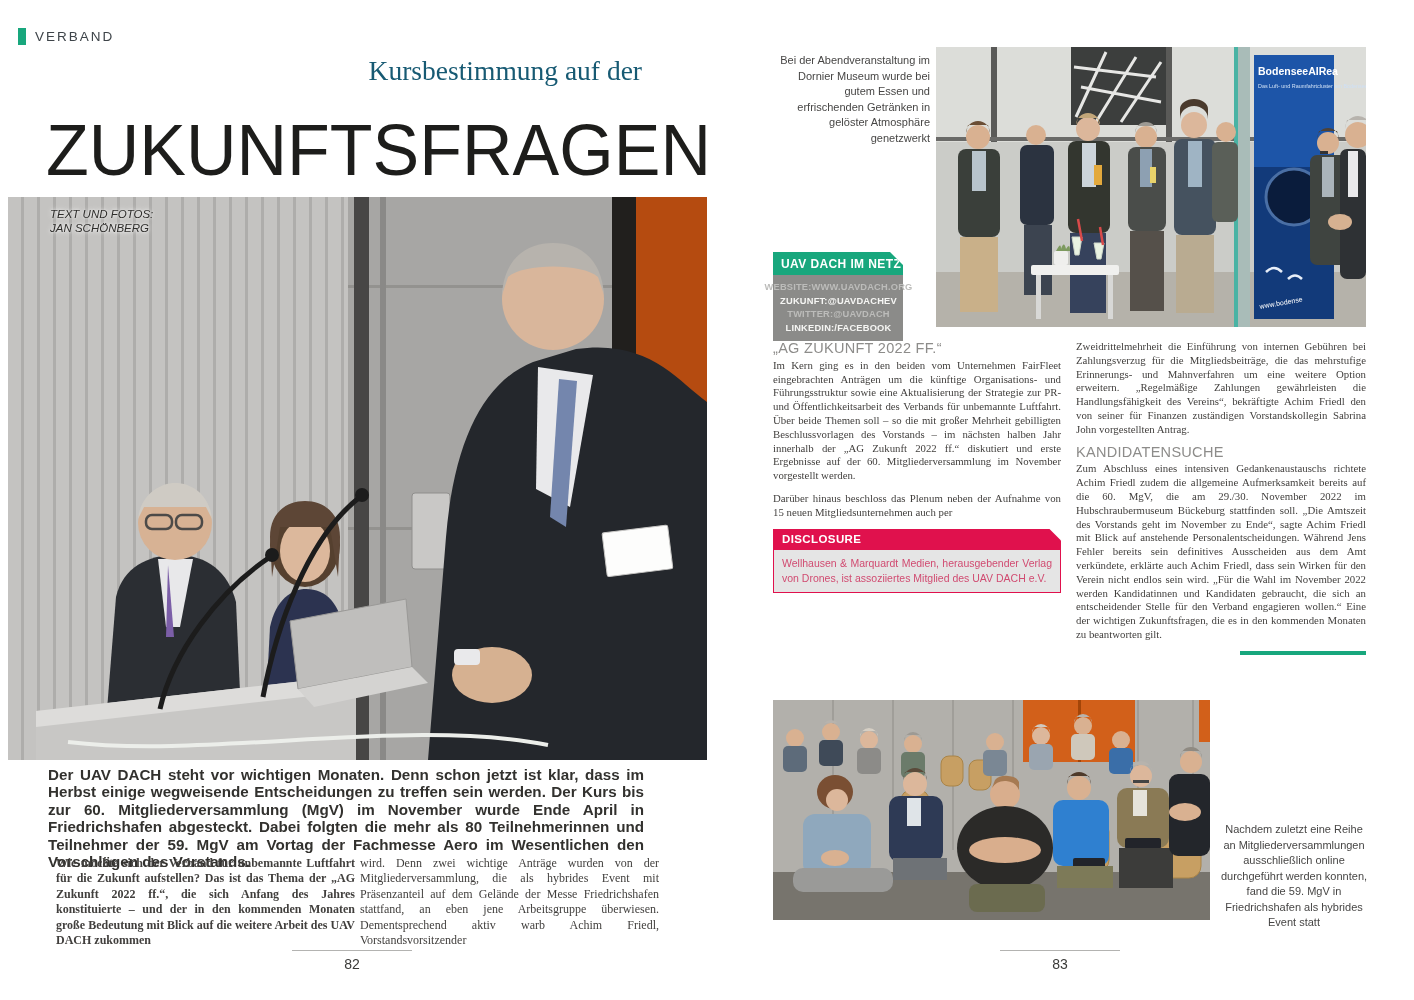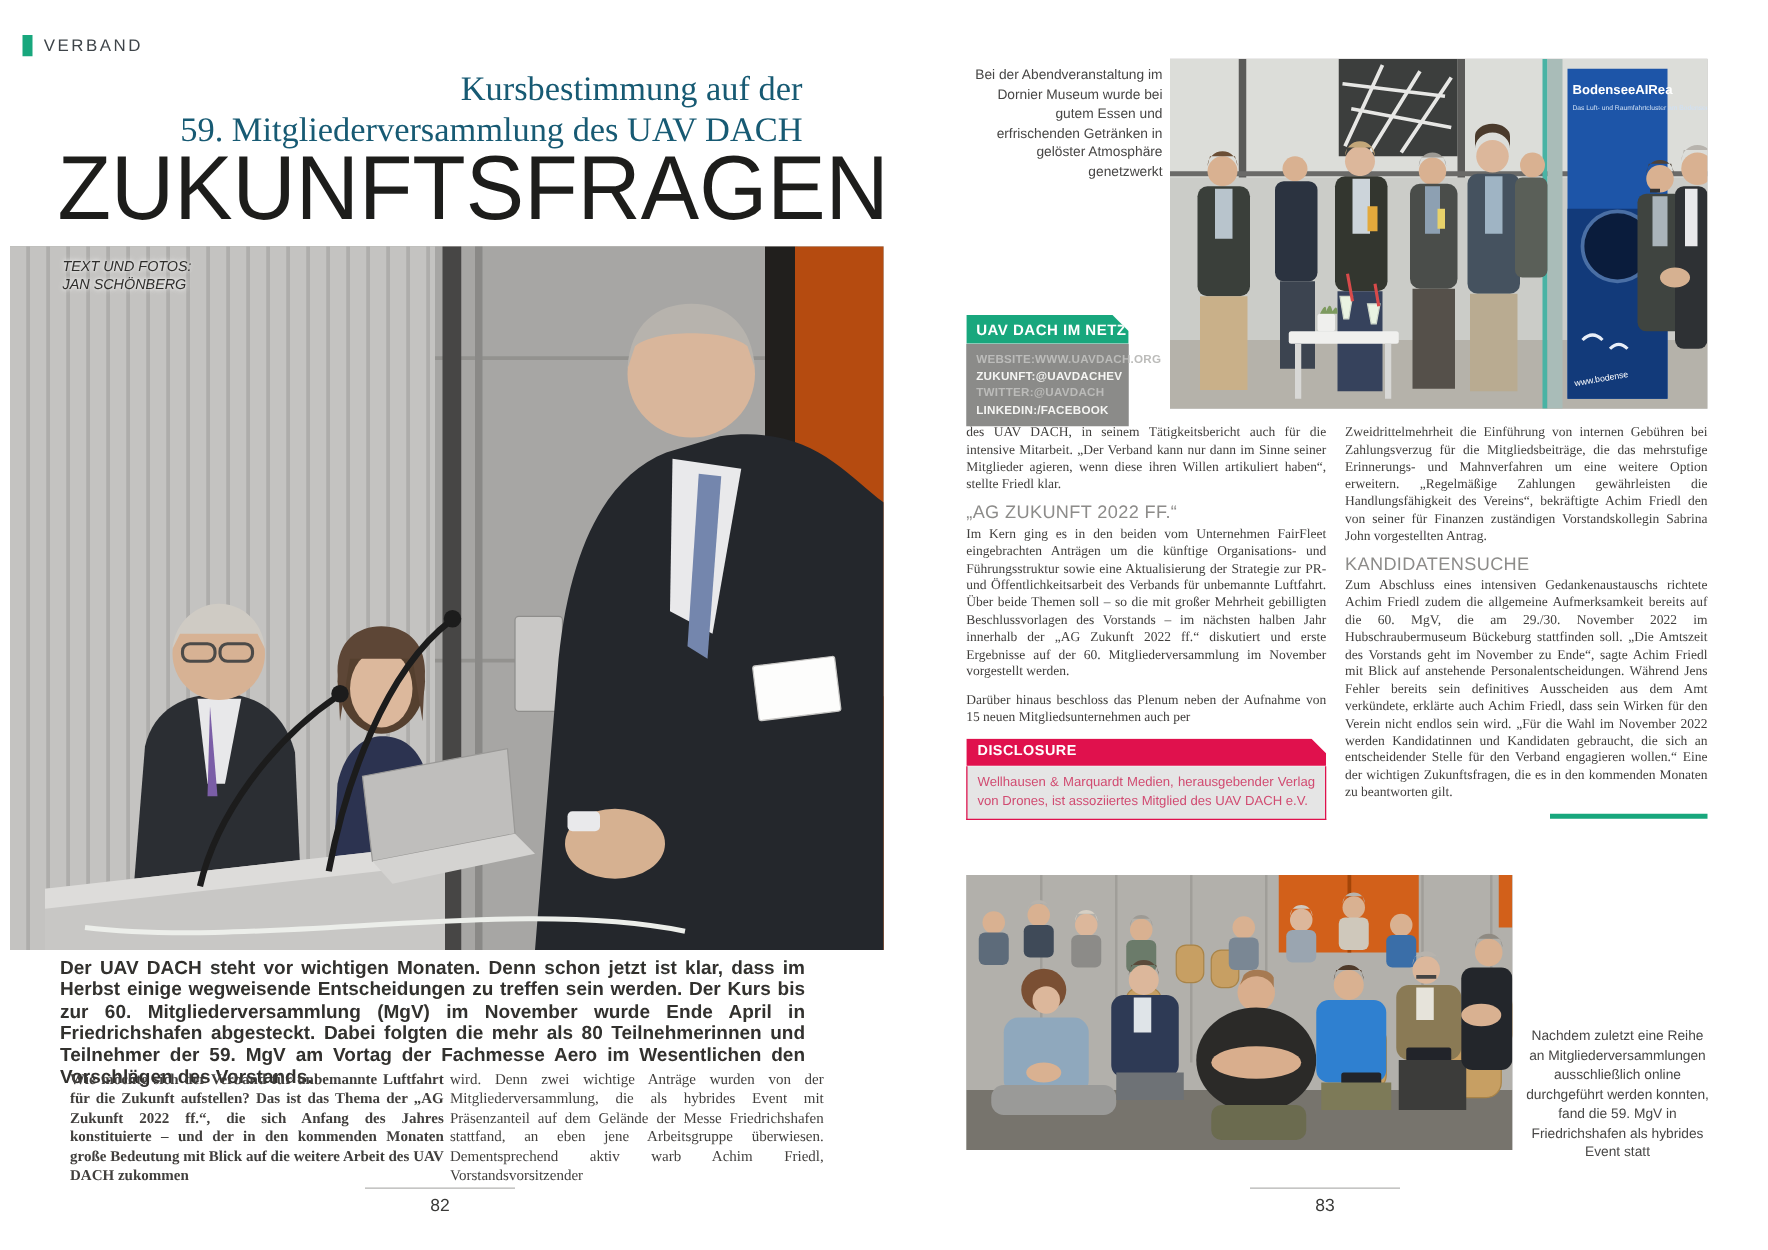--- a/index.html
+++ b/index.html
@@ -51,21 +51,21 @@
   .col83.c2{left:1076px;width:290px;}
   .subheading{font-family:"Liberation Sans",sans-serif;font-size:14.5px;color:#8d8c8a;
               letter-spacing:.3px;margin:2px 0 3px 0;text-align:left;}
 
   
   .netz-box{left:773px;top:252px;width:130px;}
   .netz-head{background:#18a77d;color:#ffffff;font-weight:bold;font-size:12px;letter-spacing:.4px;
              padding:5px 0 4px 8px;
              clip-path:polygon(0 0,calc(100% - 13px) 0,100% 13px,100% 100%,0 100%);}
   .netz-body{background:#8b8b89;padding:6px 7px 6px 8px;}
-  .netz-row{display:flex;justify-content:flex-start;font-size:9.3px;font-weight:bold;
+  .netz-row{display:flex;justify-content:center;font-size:9.3px;font-weight:bold;
             letter-spacing:.2px;line-height:13.5px;}
   .netz-row.dim{color:#bcbcba;}
   .netz-row.bright{color:#f6f6f4;}
 
   
   .disclosure{margin-top:4px;}
   .disclosure-head{background:#e0114d;color:#ffffff;font-family:"Liberation Sans",sans-serif;
              font-weight:bold;font-size:11.5px;letter-spacing:.4px;padding:4px 0 4px 9px;
              clip-path:polygon(0 0,calc(100% - 12px) 0,100% 12px,100% 100%,0 100%);}
   .disclosure-body{border:1.5px solid #e0114d;border-top:none;background:#e5e5e5;
@@ -85,21 +85,20 @@
 
 <div id="spread">
 
   <div class="abs section-head">
     <div class="section-marker"></div>
     <div class="section-label">VERBAND</div>
   </div>
 
   <div class="abs kicker">
     <div>Kursbestimmung auf der</div>
-    <div>59. Mitgliederversammlung des UAV DACH</div>
   </div>
 
   <div class="abs article-title">ZUKUNFTSFRAGEN</div>
 
   <div class="abs photo main-photo">
     <svg width="699" height="563" viewBox="0 0 699 563">
       <defs>
         <pattern id="blinds" width="16" height="10" patternUnits="userSpaceOnUse">
           <rect width="16" height="10" fill="#c4c3c1"></rect>
           <rect x="13" width="3" height="10" fill="#aeadab"></rect>
@@ -289,21 +288,20 @@
         <span>@UAVDACH</span>
       </div>
       <div class="netz-row bright">
         <span>LINKEDIN:</span>
         <span>/FACEBOOK</span>
       </div>
     </div>
   </div>
 
   <div class="abs bodytext col83 c1">
-    <p>des UAV DACH, in seinem Tätigkeitsbericht auch für die intensive Mitarbeit. „Der Verband kann nur dann im Sinne seiner Mitglieder agieren, wenn diese ihren Willen artikuliert haben“, stellte Friedl klar.</p>
     <div class="subheading">„AG ZUKUNFT 2022 FF.“</div>
     <p>Im Kern ging es in den beiden vom Unternehmen FairFleet eingebrachten Anträgen um die künftige Organisations- und Führungsstruktur sowie eine Aktualisierung der Strategie zur PR- und Öffentlichkeitsarbeit des Verbands für unbemannte Luftfahrt. Über beide Themen soll – so die mit großer Mehrheit gebilligten Beschlussvorlagen des Vorstands – im nächsten halben Jahr innerhalb der „AG Zukunft 2022 ff.“ diskutiert und erste Ergebnisse auf der 60. Mitgliederversammlung im November vorgestellt werden.</p>
     <p>Darüber hinaus beschloss das Plenum neben der Aufnahme von 15 neuen Mitgliedsunternehmen auch per</p>
     <div class="disclosure">
       <div class="disclosure-head">DISCLOSURE</div>
       <div class="disclosure-body">Wellhausen &amp; Marquardt Medien, herausgebender Verlag von Drones, ist assoziiertes Mitglied des UAV DACH e.V.</div>
     </div>
   </div>
 
   <div class="abs bodytext col83 c2">

